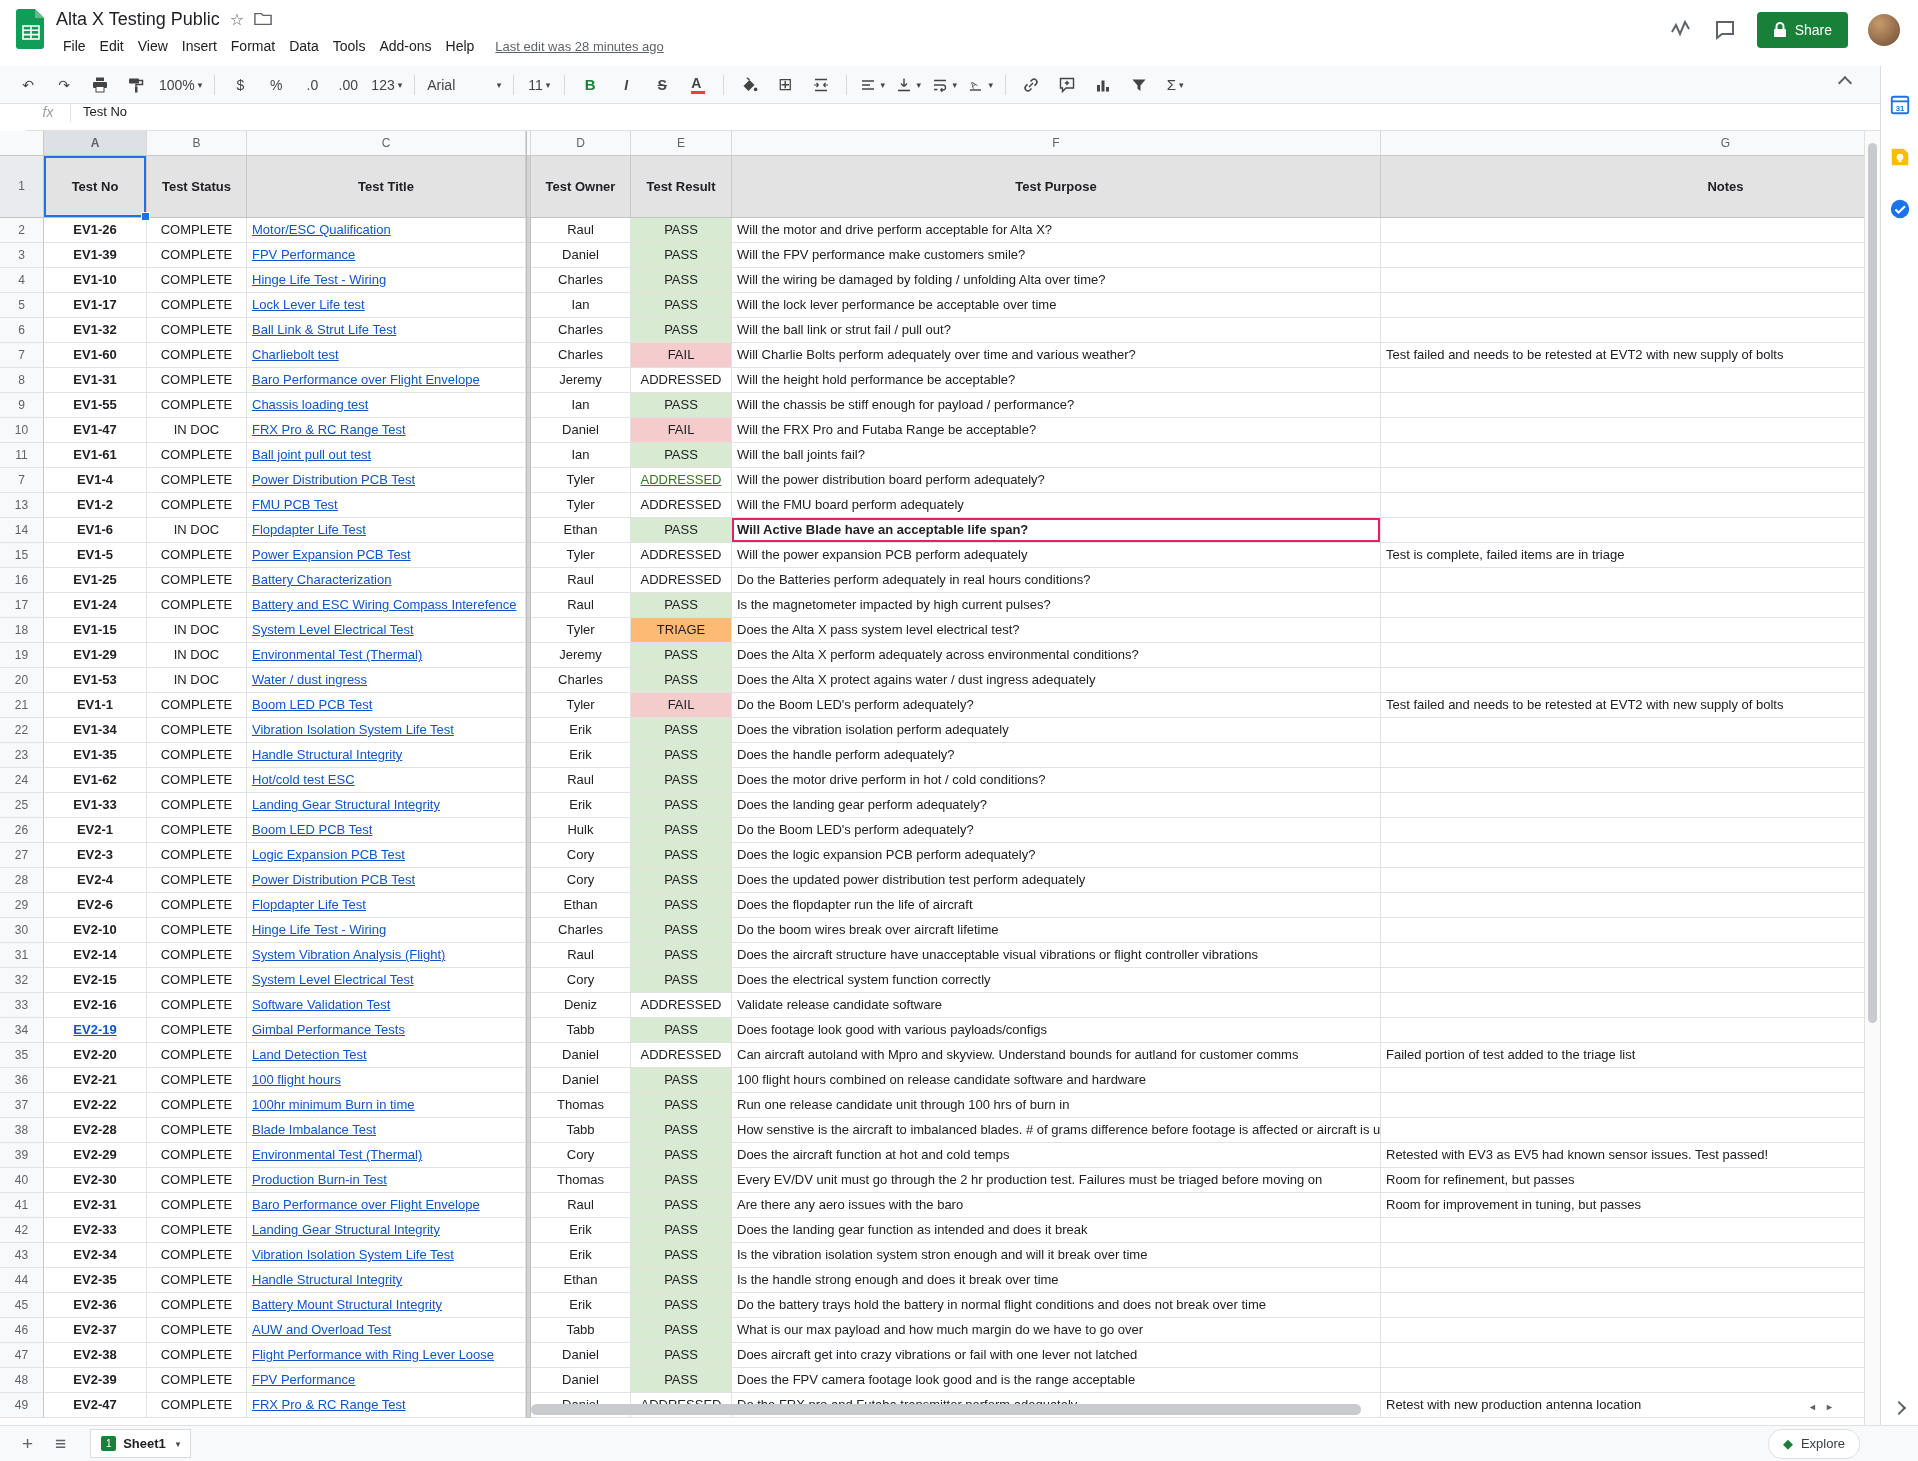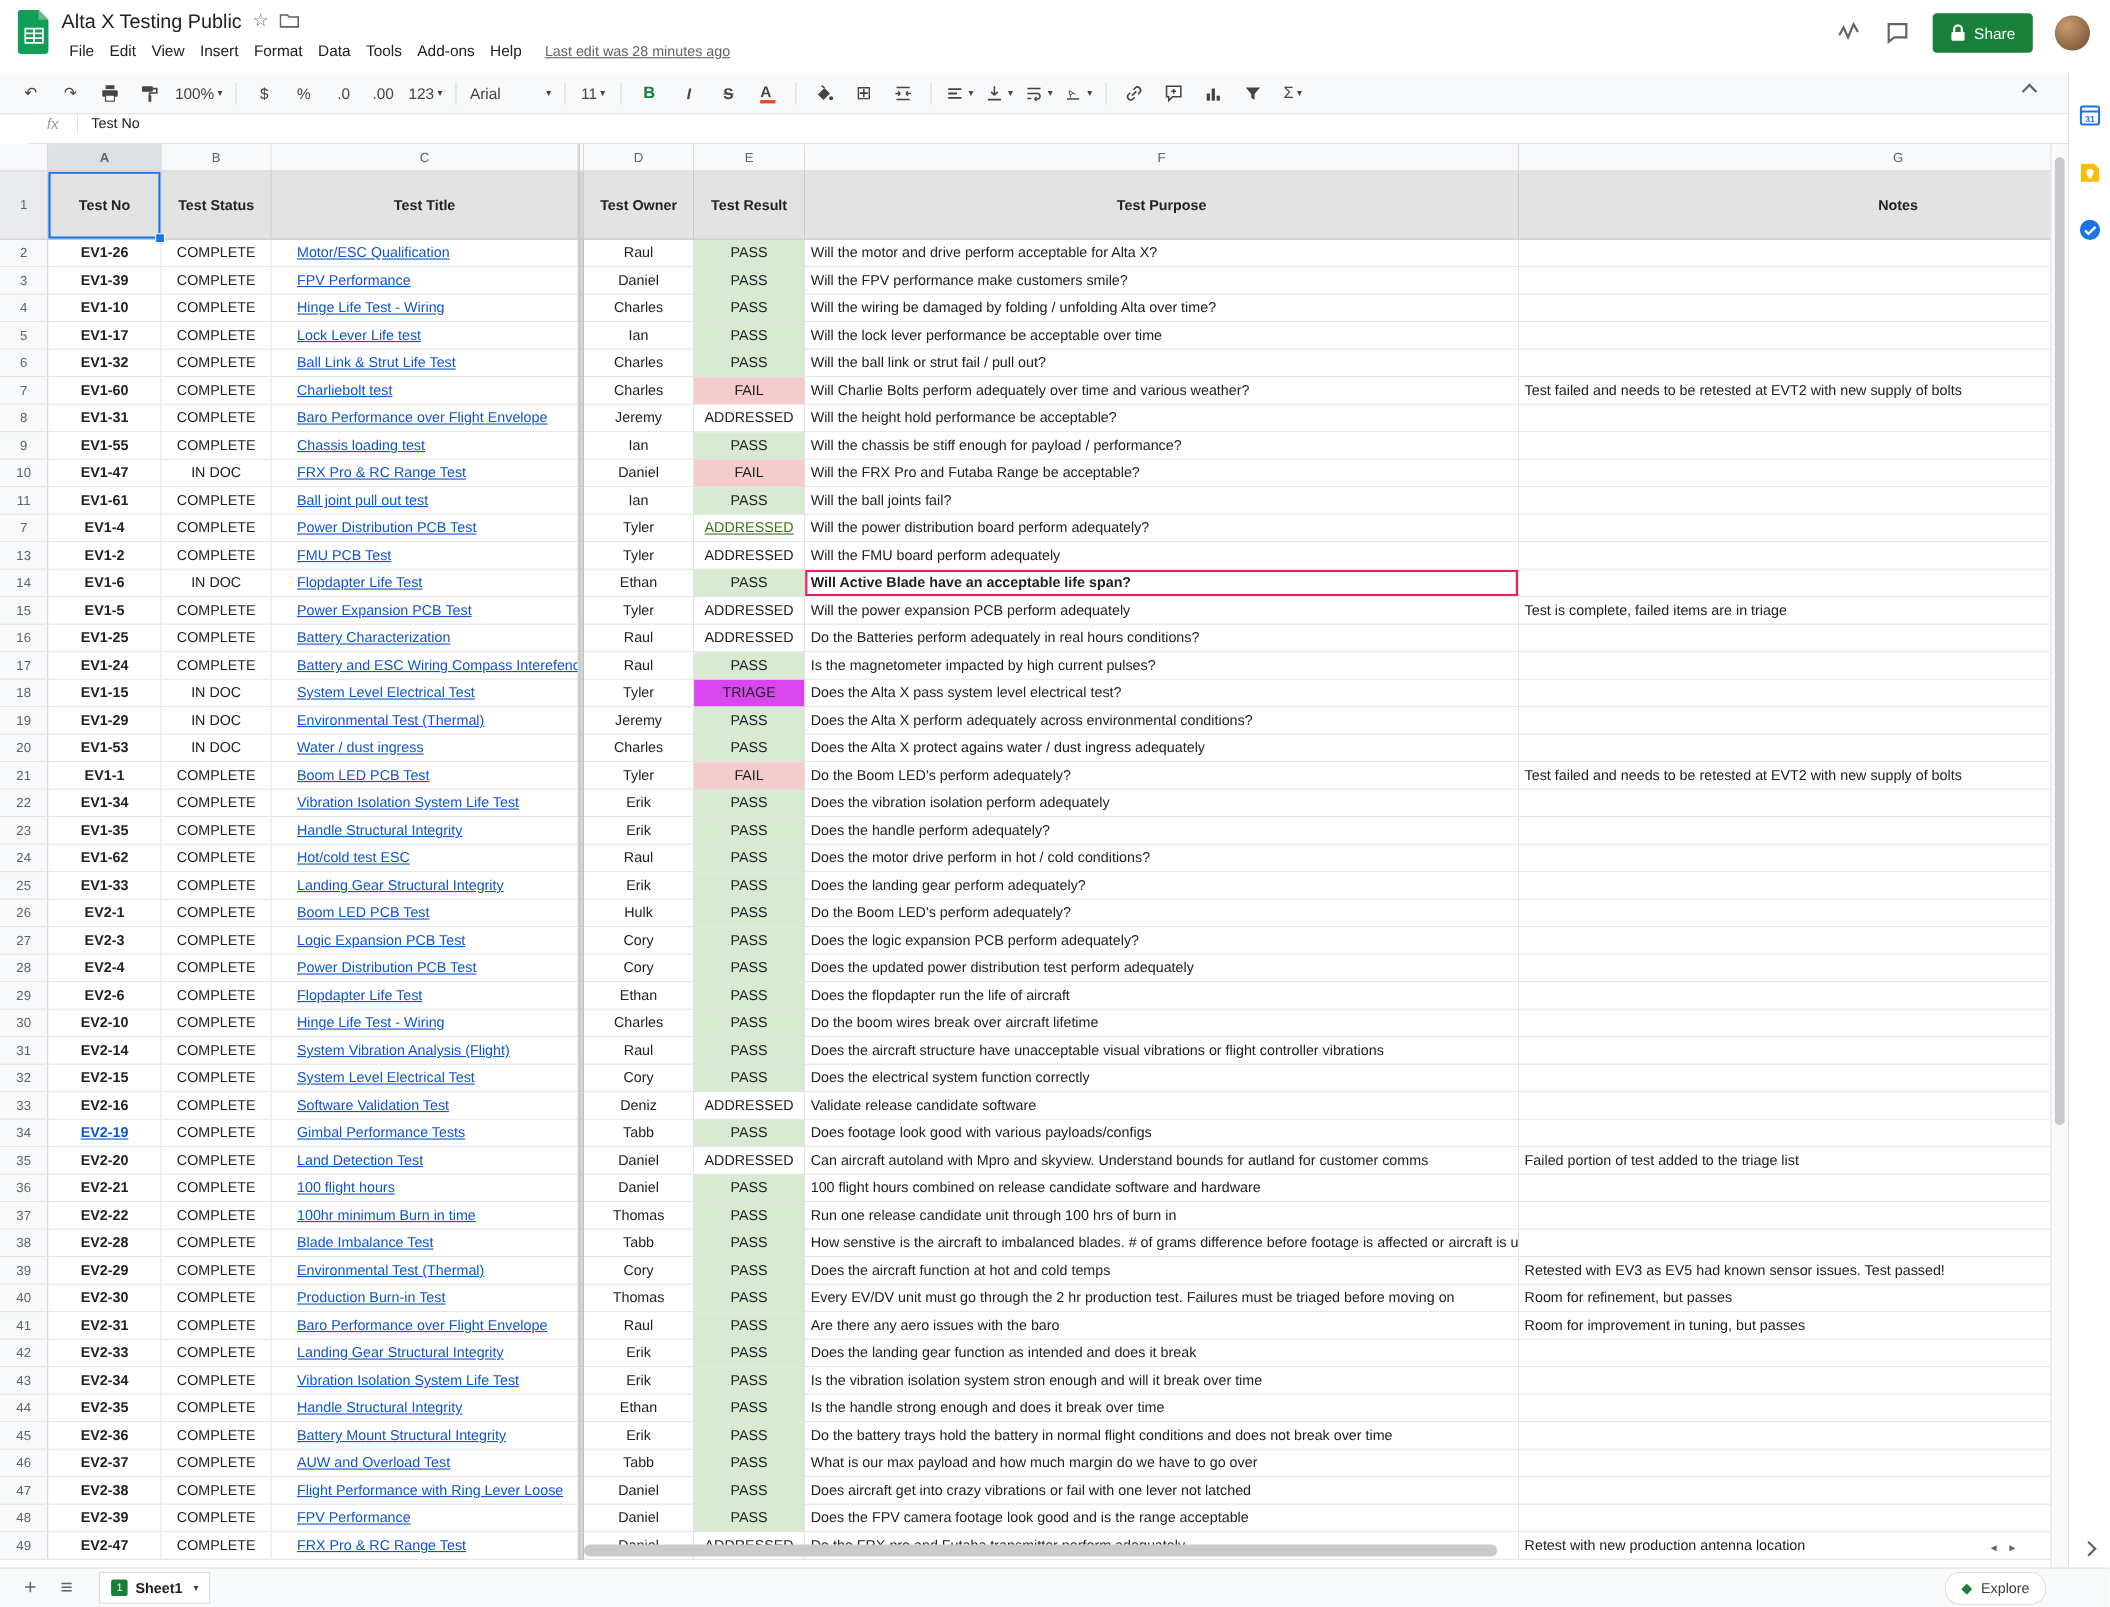--- a/index.html
+++ b/index.html
@@ -67,21 +67,21 @@
   .col-heads .corner{width:44px;border-right:1px solid #c9c9c9;cursor:pointer;}
   .col-heads .active{background:#dde0e4;}
   
   .header-row .cell{height:62px;line-height:61px;background:#e3e3e3;font-weight:bold;text-align:center;
                     border-right:1px solid #c9c9c9;border-bottom:1px solid #c2c2c2;}
   .header-row .gutter{background:#e9ebee;font-weight:normal;}
   .header-row .rowdiv{background:#d4d4d4;}
   .sel{position:relative;overflow:visible;box-shadow:inset 0 0 0 2px #1a73e8;z-index:4;}
   .sel .handle{position:absolute;right:-4px;bottom:-4px;width:7px;height:7px;background:#1a73e8;border:1px solid #fff;z-index:5;}
   
-  .link{color:#1155cc;text-decoration:underline;cursor:pointer;margin-left:18px;}
+  .link{color:#1155cc;text-decoration:underline;cursor:pointer;}
   .cell-link{color:#1155cc;text-decoration:underline;}
   .result-link{color:#38761d;text-decoration:underline;}
   .collab-cell{box-shadow:inset 0 0 0 2px #e91e63;z-index:3;position:relative;font-weight:bold;}
 
   
   #vscroll{position:absolute;top:131px;left:1864px;width:16px;height:1294px;background:#fafafa;border-left:1px solid #e0e0e0;box-sizing:border-box;}
   #vscroll .thumb{position:absolute;top:12px;left:3px;width:9px;height:880px;background:#c8cace;border-radius:5px;cursor:grab;}
   #hscroll{position:absolute;top:1404px;left:531px;width:1270px;height:12px;background:transparent;}
   #hscroll .thumb{position:absolute;left:0;top:0;height:11px;width:830px;background:#c8cace;border-radius:6px;cursor:grab;}
   .hs-arrows{position:absolute;top:1402px;left:1808px;display:flex;gap:8px;}
@@ -500,21 +500,21 @@
       <div class="cell w-f c-purpose">Is the magnetometer impacted by high current pulses?</div>
       <div class="cell w-g c-notes"></div>
     </div>
         <div class="row">
       <div class="cell gutter c-num">18</div>
       <div class="cell w-a c-no">EV1-15</div>
       <div class="cell w-b c-status">IN DOC</div>
       <div class="cell w-c c-title"><span class="link">System Level Electrical Test</span></div>
       <div class="cell rowdiv"></div>
       <div class="cell w-d c-owner">Tyler</div>
-      <div class="cell w-e c-result" style="background: #d946ef;">TRIAGE</div>
+      <div class="cell w-e c-result" style="background: #fdba74;">TRIAGE</div>
       <div class="cell w-f c-purpose">Does the Alta X pass system level electrical test?</div>
       <div class="cell w-g c-notes"></div>
     </div>
         <div class="row">
       <div class="cell gutter c-num">19</div>
       <div class="cell w-a c-no">EV1-29</div>
       <div class="cell w-b c-status">IN DOC</div>
       <div class="cell w-c c-title"><span class="link">Environmental Test (Thermal)</span></div>
       <div class="cell rowdiv"></div>
       <div class="cell w-d c-owner">Jeremy</div>

